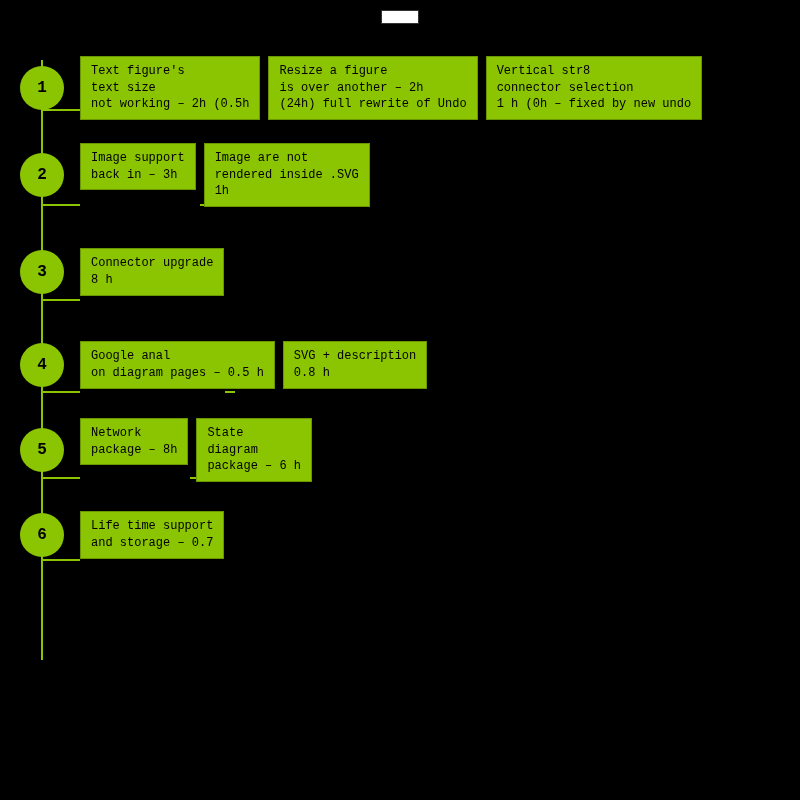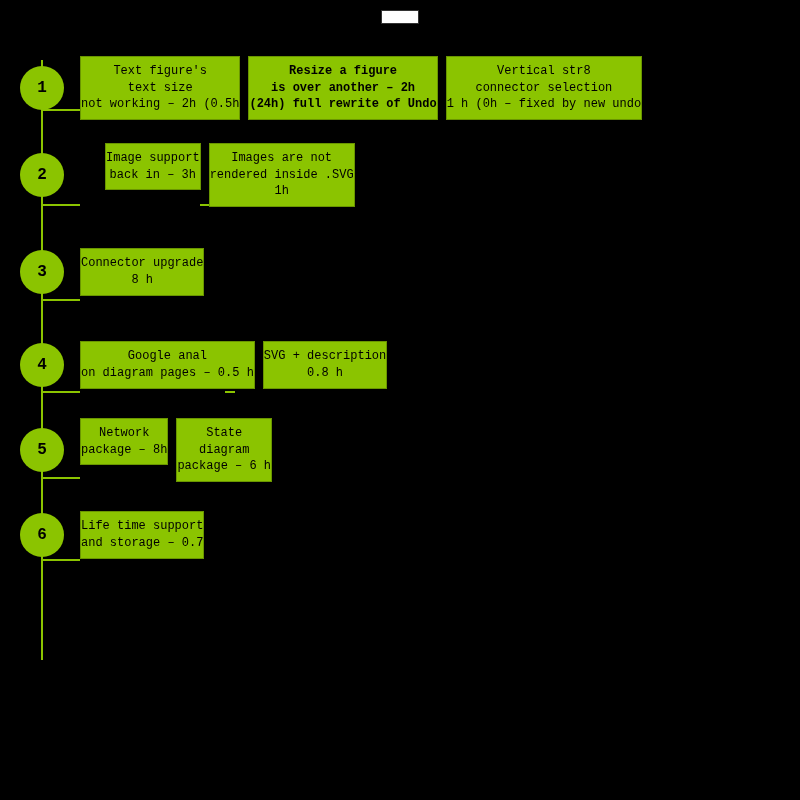--- a/index.html
+++ b/index.html
@@ -53,24 +53,23 @@
       position: absolute;
       left: 80px;
       display: flex;
       gap: 8px;
       align-items: flex-start;
     }
 
     .card {
       background: #8bc400;
       border: 1px solid #6a9600;
-      padding: 6px 0;
+      padding: 6px 10px;
       font-size: 12px;
       color: #000;
-      text-align: center;
       line-height: 1.4;
     }
 
     svg.lines {
       position: absolute;
       top: 0;
       left: 0;
       width: 800px;
       height: 800px;
       pointer-events: none;
@@ -109,34 +108,34 @@
   <line x1="190" y1="478" x2="200" y2="478" stroke="#8bc400" stroke-width="2"></line>
 </svg>
 
 <div id="rows-container">
     <div class="row" style="top: 88px;">
       <div class="circle">1</div>
       <div class="cards-area">
         <div class="card" style="white-space: pre-line;">Text figure's
 text size
 not working – 2h (0.5h</div>
-        <div class="card" style="white-space: pre-line; font-weight: bold;">Resize a figure
+        <div class="card" style="white-space: pre-line;">Resize a figure
 is over another – 2h
 (24h) full rewrite of Undo</div>
         <div class="card" style="white-space: pre-line;">Vertical str8
 connector selection
 1 h (0h – fixed by new undo</div>
       </div>
     </div>
     <div class="row" style="top: 175px;">
       <div class="circle">2</div>
       <div class="cards-area">
-        <div class="card" style="white-space: pre-line; margin-left: 25px;">Image support
+        <div class="card" style="white-space: pre-line;">Image support
 back in – 3h</div>
-        <div class="card" style="white-space: pre-line;">Images are not
+        <div class="card" style="white-space: pre-line;">Image are not
 rendered inside .SVG
 1h</div>
       </div>
     </div>
     <div class="row" style="top: 272px;">
       <div class="circle">3</div>
       <div class="cards-area">
         <div class="card" style="white-space: pre-line;">Connector upgrade
 8 h</div>
       </div>

